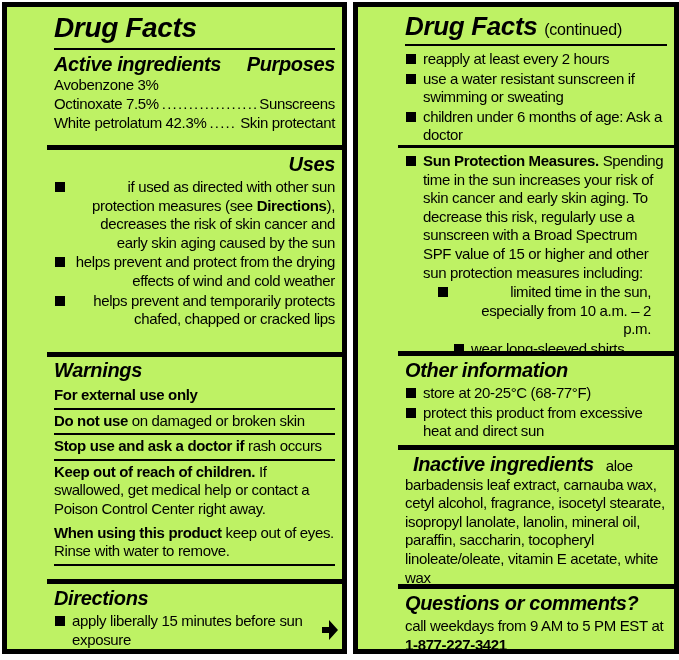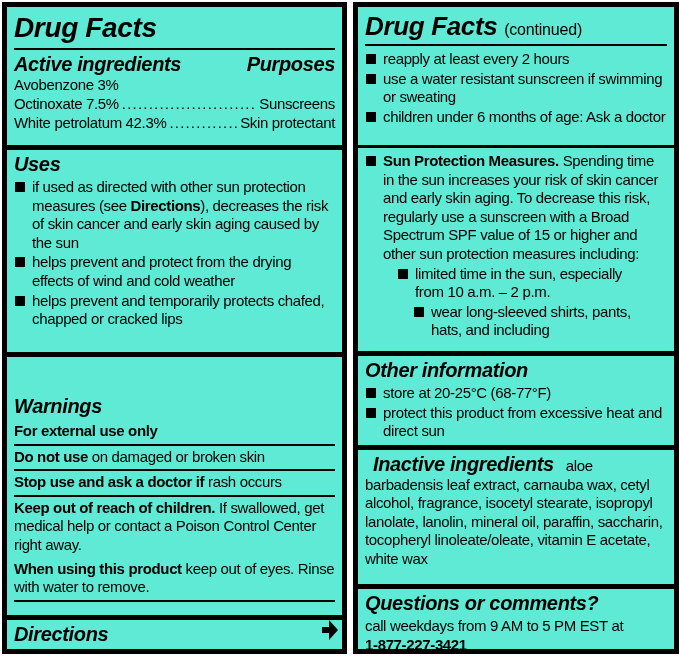--- a/index.html
+++ b/index.html
@@ -5,50 +5,51 @@
   html,body{margin:0;padding:0;background:#ffffff;}
   body{
     width:679px;height:660px;position:relative;
     font-family:"Liberation Sans", sans-serif;
     color:#000;font-size:15px;letter-spacing:-0.35px;line-height:1.24;
     -webkit-font-smoothing:antialiased;
   }
   .wrap{position:relative;width:679px;height:660px;background:#fff;}
   .col{
     position:absolute;top:2px;height:652px;border:5px solid #000;
-    background:#5eead4;box-sizing:border-box;display:flex;flex-direction:column;
+    background:#bef264;box-sizing:border-box;display:flex;flex-direction:column;
     overflow:hidden;
+    padding-left:40px;
   }
   .col-left{left:2px;width:345px;}
   .col-right{left:353px;width:326px;}
   .sec{padding:3px 7px;box-sizing:border-box;overflow:hidden;flex:none;}
   .rule2{border-top:2px solid #000;margin:0 7px;flex:none;}
   .div5{border-top:5px solid #000;flex:none;}
   .div3{border-top:3px solid #000;flex:none;}
   .h1{font-size:28px;font-weight:bold;font-style:italic;line-height:1.05;}
   .h1-suffix{font-size:16px;font-weight:normal;font-style:normal;letter-spacing:-0.2px;}
   .h2{font-size:20px;font-weight:bold;font-style:italic;line-height:1.1;margin-bottom:3px;}
   .h2.inline{display:inline;margin:8px;}
   .ai-head{display:flex;justify-content:space-between;align-items:baseline;}
   .ai-head .h2{margin-bottom:1px;}
   .ai-row{display:flex;align-items:baseline;line-height:1.26;}
   .lead{flex:1;overflow:hidden;white-space:nowrap;margin:0 3px;}
   .lead::after{content:"..................................................................";letter-spacing:1.2px;}
   .b{display:flex;margin:1px 0;}
   .sq{width:10px;height:10px;background:#000;flex:none;margin:4px 7px 0 1px;}
   .bt{flex:1;}
-  .sub1{margin-left:14px;padding-right:16px;}
+  .sub1{margin-left:14px;padding-right:16px;text-align:right;}
   .sub2{margin-left:30px;padding-right:10px;}
   .witem{padding:2px 0 3px 0;border-bottom:2px solid #000;}
   .witem.last{border-bottom:none;}
   b{letter-spacing:-0.35px;}
   .sec-title{height:41px;padding-top:6px;}
   .sec-active{height:95px;}
-  .sec-uses{height:202px;}
-  .sec-warn{height:222px;padding-top:2px;margin-top:36px;}
+  .sec-uses{height:202px;text-align:right;}
+  .sec-warn{height:222px;padding-top:2px;}
   .sec-dir{flex:1;position:relative;}
   .sec-title-r{height:37px;padding-top:6px;}
   .sec-cont{height:99px;}
   .sec-sun{height:203px;}
   .sec-other{height:89px;}
   .sec-inactive{height:134px;}
   .sec-q{flex:1;}
   .arrow{position:absolute;right:4px;bottom:3px;}
   .phone{font-weight:bold;}
 </style>

